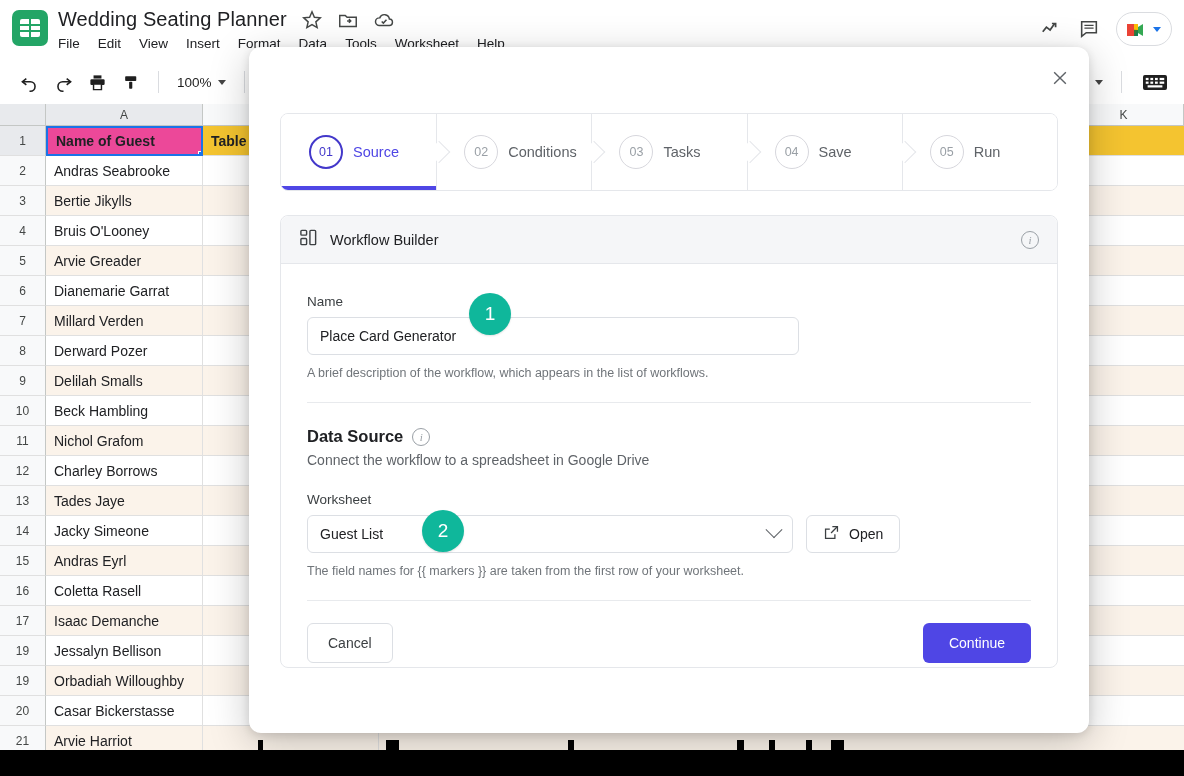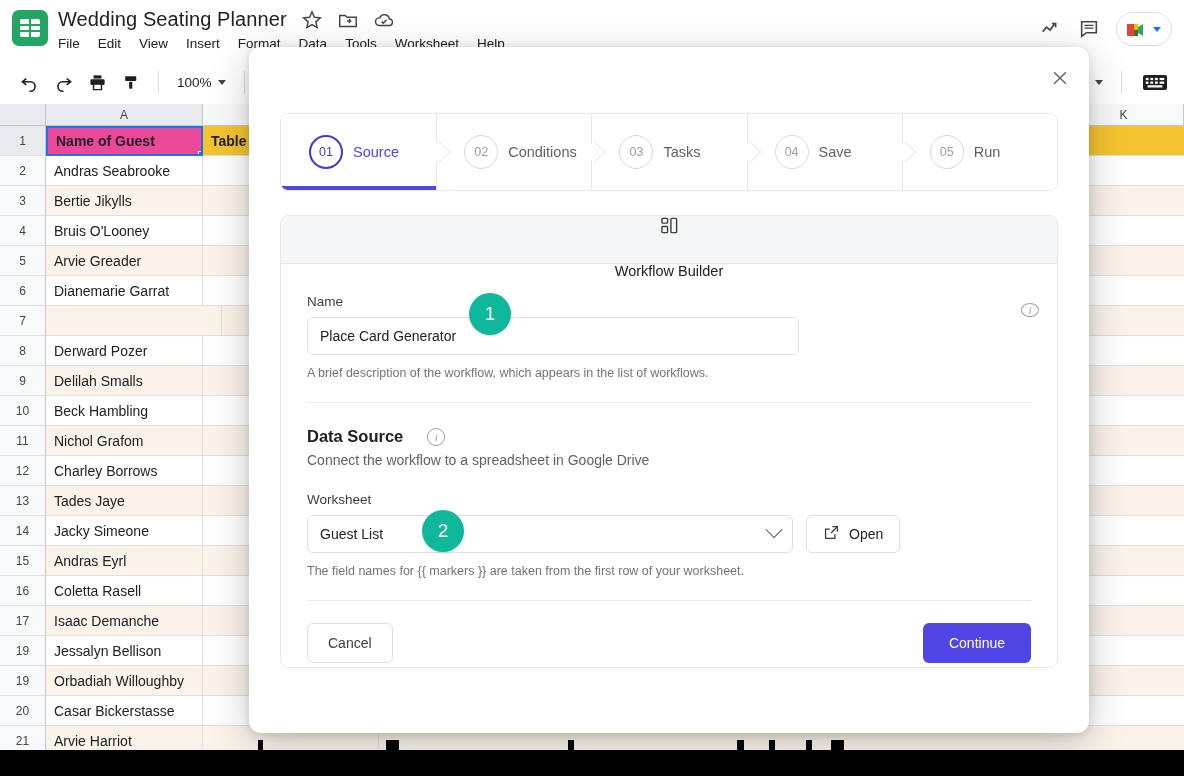--- a/index.html
+++ b/index.html
@@ -171,23 +171,22 @@
   .step.active::after {
     content:""; position:absolute; left:0; right:0; bottom:0; height:4px; background:#4f46e5; z-index:4;
   }
 
   .panel {
     margin: 24px 31px 0 31px;
     border: 1px solid #e5e7eb; border-radius: 8px; overflow: visible;
   }
   .panel-head {
     height: 48px; background:#f5f6f8; border-bottom:1px solid #e5e7eb;
-    display:flex; align-items:center; padding: 0 18px; gap: 24px;
+    display:flex; align-items:center; padding: 0 18px; gap: 12px;
     border-radius: 8px 8px 0 0;
-    flex-direction: column;
   }
   .panel-title { font-size: 14.5px; color:#202124; }
   .info-circle {
     width: 18px; height: 18px; border-radius: 50%; border:1.3px solid #9aa0a6;
     color:#9aa0a6; font-size: 11px; font-style: italic;
     display:inline-flex; align-items:center; justify-content:center;
     font-family: "Liberation Serif", serif;
   }
   .panel-head .info-circle { margin-left:auto; }
 
@@ -196,21 +195,21 @@
   .fld-label { font-size: 13.5px; color:#3c4043; margin-bottom: 8px; }
   .text-input {
     width: 492px; height: 38px; border:1px solid #dcdfe4; border-radius: 6px;
     display:flex; align-items:center; padding: 16px 12px;
     font-size: 14px; color:#202124; background:#fff;
   }
   .hint { font-size: 12.5px; color:#70757a; margin-top: 11px; }
 
   .divider { height:1px; background:#e8eaed; margin: 22px 0 0 0; }
 
-  .sec-title-row { display:flex; align-items:center; gap: 24px; margin-top: 24px; }
+  .sec-title-row { display:flex; align-items:center; gap: 9px; margin-top: 24px; }
   .sec-title { font-size: 16.5px; font-weight: bold; color:#202124; }
   .sec-sub { font-size: 14px; color:#5f6368; margin-top: 6px; }
 
   .row-flex { display:flex; align-items:center; gap: 13px; }
   .select-box {
     width: 486px; height: 38px; border:1px solid #dcdfe4; border-radius: 6px;
     display:flex; align-items:center; padding: 0 12px;
     font-size: 14px; color:#202124; background:#fff;
   }
   .chev {
@@ -422,20 +421,21 @@
           <div class="cell-rest tint"></div>
         </div>
         <div class="gridrow">
           <div class="rh">6</div>
           <div class="cell-a">Dianemarie Garrat</div>
           <div class="cell-b"></div>
           <div class="cell-rest"></div>
         </div>
         <div class="gridrow">
           <div class="rh">7</div>
+          <div class="cell-a tint">Millard Verden</div>
           <div class="cell-b tint"></div>
           <div class="cell-rest tint"></div>
         </div>
         <div class="gridrow">
           <div class="rh">8</div>
           <div class="cell-a">Derward Pozer</div>
           <div class="cell-b"></div>
           <div class="cell-rest"></div>
         </div>
         <div class="gridrow">

